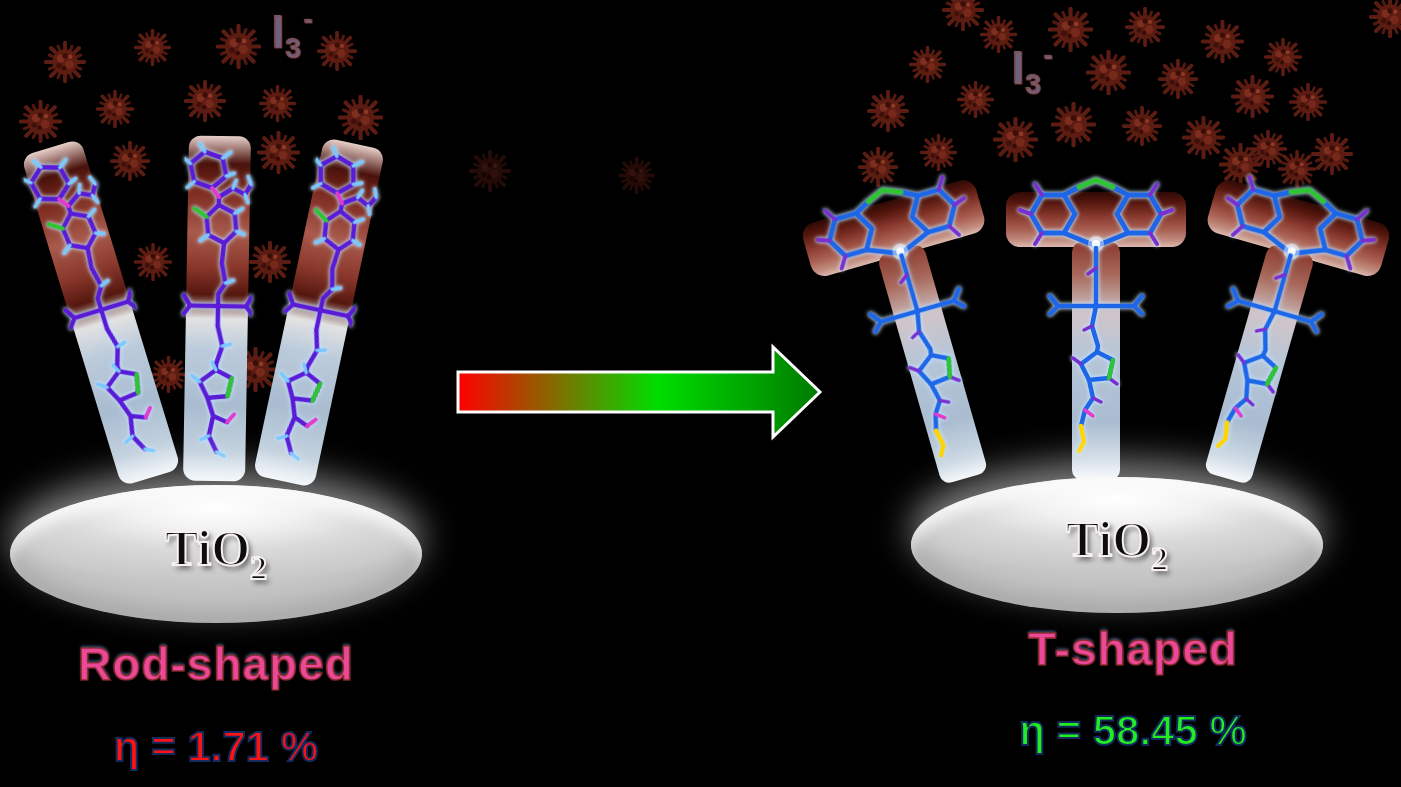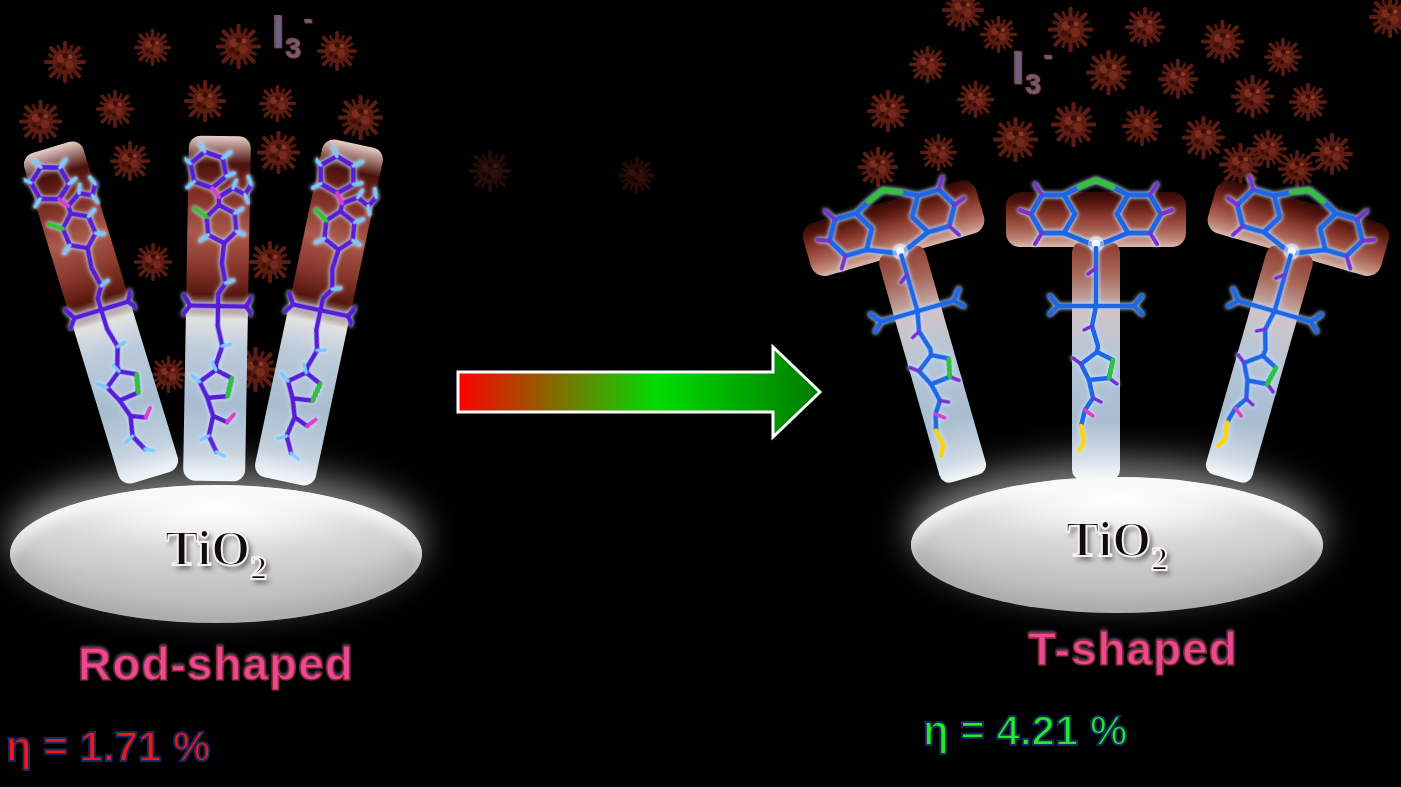--- a/index.html
+++ b/index.html
@@ -80,21 +80,21 @@
   
   .shape-label{
     position:absolute;z-index:4;width:420px;text-align:center;line-height:1;
     font-weight:bold;font-size:46px;letter-spacing:1px;color:#ec4899;
     -webkit-text-stroke:1.6px rgba(135,42,38,.9);
     text-shadow:0 -2px 3px rgba(110,150,215,.55), 0 3px 5px rgba(0,0,0,.65);
   }
   .left-shape{left:6px;top:641px;}
   .right-shape{left:923px;top:626px;}
   .eta-label{
-    position:absolute;z-index:4;width:420px;line-height:1;
+    position:absolute;z-index:4;width:420px;text-align:center;line-height:1;
     font-weight:bold;font-size:42px;
     -webkit-text-stroke:2px #14295c;text-shadow:0 2px 4px rgba(0,0,0,.6);
   }
   .left-eta{left:6px;top:726px;}
   .right-eta{left:923px;top:710px;}
 
   .svg-defs{position:absolute;width:0;height:0;overflow:hidden;}
 </style>
 </head>
 <body>
@@ -399,16 +399,16 @@
         </svg>
     </div>
 
     <div class="substrate right-sub">
       <div class="substrate-label">
         <span>TiO</span><sub>2</sub>
       </div>
     </div>
 
     <div class="shape-label right-shape">T-shaped</div>
-    <div class="eta-label right-eta" style="color: rgb(33, 237, 33);">η = 4.21 %</div>
+    <div class="eta-label right-eta" style="color: rgb(33, 237, 33);">η = 58.45 %</div>
   </section>
 
 </div>
 
 </body></html>

